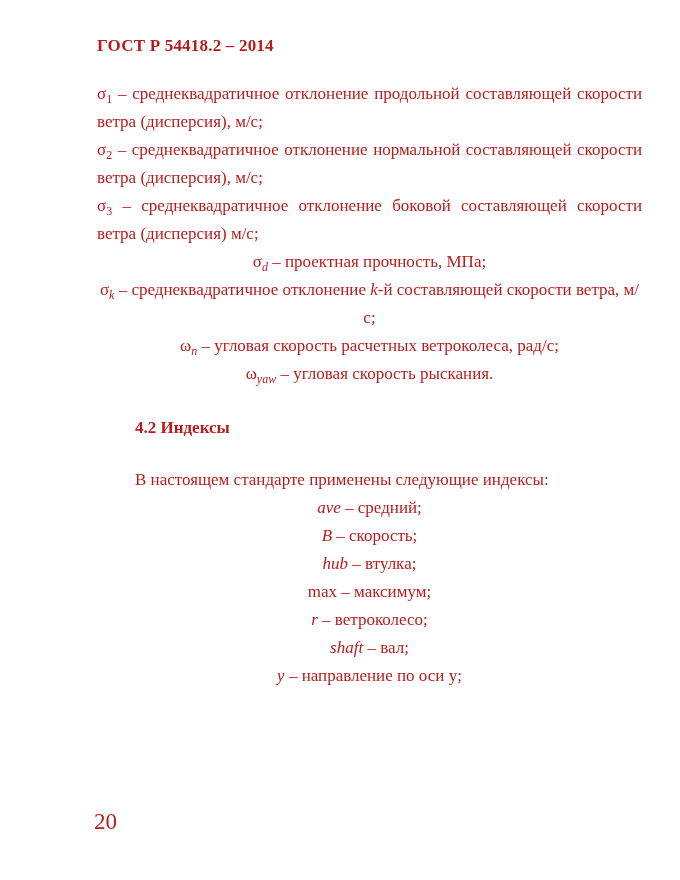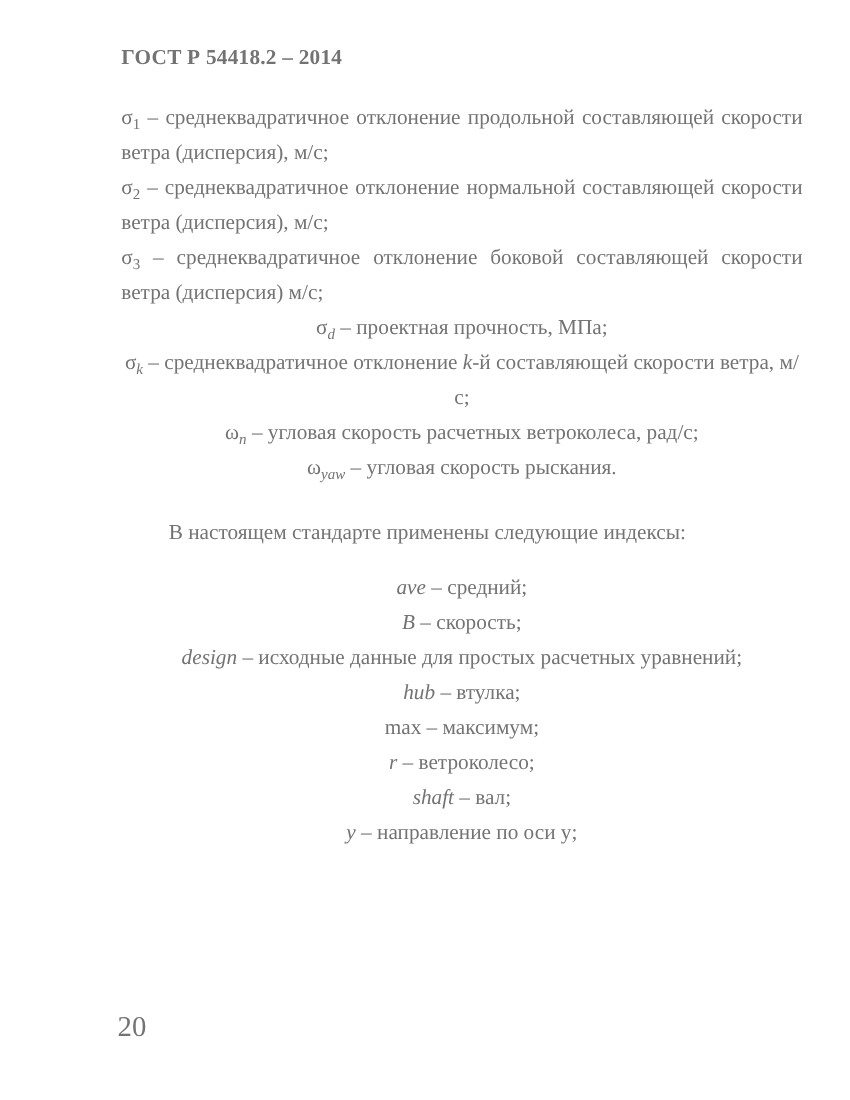--- a/index.html
+++ b/index.html
@@ -5,21 +5,21 @@
   html, body {
     margin: 0;
     padding: 0;
     background: #ffffff;
   }
   .page {
     position: relative;
     width: 680px;
     height: 880px;
     background: #ffffff;
-    color: #737373;
+    color: #b91c1c;
     font-family: "Liberation Serif", "DejaVu Serif", serif;
     font-size: 17px;
     overflow: hidden;
   }
   .content {
     position: absolute;
     left: 97px;
     top: 36px;
     width: 545px;
   }
@@ -46,21 +46,21 @@
   .section-heading {
     font-weight: bold;
     margin: 26px 0 0 38px;
     line-height: 28px;
   }
   .intro {
     margin: 24px 0 0 0;
     text-indent: 38px;
     line-height: 28px;
   }
-  .index-list { margin: 16px; }
+  .index-list { margin: 0; }
   .index-list p.entry { line-height: 28px; }
   p.entry.italic-line { font-style: italic; }
   .page-number {
     position: absolute;
     left: 94px;
     top: 812px;
     font-size: 23px;
     line-height: 20px;
   }
 </style>
@@ -75,27 +75,27 @@
     <div>
       <p class="entry"><span class="greek">σ</span><sub>1</sub> <span>– среднеквадратичное отклонение продольной составляющей скорости ветра (дисперсия), м/с;</span></p>
       <p class="entry"><span class="greek">σ</span><sub>2</sub> <span>– среднеквадратичное отклонение нормальной составляющей скорости ветра (дисперсия), м/с;</span></p>
       <p class="entry"><span class="greek">σ</span><sub>3</sub> <span>– среднеквадратичное отклонение боковой составляющей скорости ветра (дисперсия) м/с;</span></p>
       <p class="entry single"><span class="greek">σ</span><sub class="it">d</sub> <span>– проектная прочность, МПа;</span></p>
       <p class="entry single"><span class="greek">σ</span><sub class="it">k</sub> <span>– среднеквадратичное отклонение </span><i>k</i><span>-й составляющей скорости ветра, м/с;</span></p>
       <p class="entry single"><span class="greek">ω</span><sub class="it">n</sub> <span>– угловая скорость расчетных ветроколеса, рад/с;</span></p>
       <p class="entry single"><span class="greek">ω</span><sub class="it">yaw</sub> <span>– угловая скорость рыскания.</span></p>
     </div>
 
+    <div class="section-heading">4.2 Индексы</div>
 
     <p class="intro">В настоящем стандарте применены следующие индексы:</p>
 
     <div class="index-list">
       <p class="entry single"><i>ave</i><span></span> <span>– средний;</span></p>
       <p class="entry single"><i>B</i><span></span> <span>– скорость;</span></p>
-      <p class="entry single"><i>design</i><span></span> <span>– исходные данные для простых расчетных уравнений;</span></p>
       <p class="entry single"><i>hub</i><span></span> <span>– втулка;</span></p>
       <p class="entry single"><i></i><span>max</span> <span>– максимум;</span></p>
       <p class="entry single"><i>r</i><span></span> <span>– ветроколесо;</span></p>
       <p class="entry single"><i>shaft</i><span></span> <span>– вал;</span></p>
       <p class="entry single"><i>y</i><span></span> <span>– направление по оси y;</span></p>
     </div>
 
   </div>
 
   <div class="page-number">20</div>

